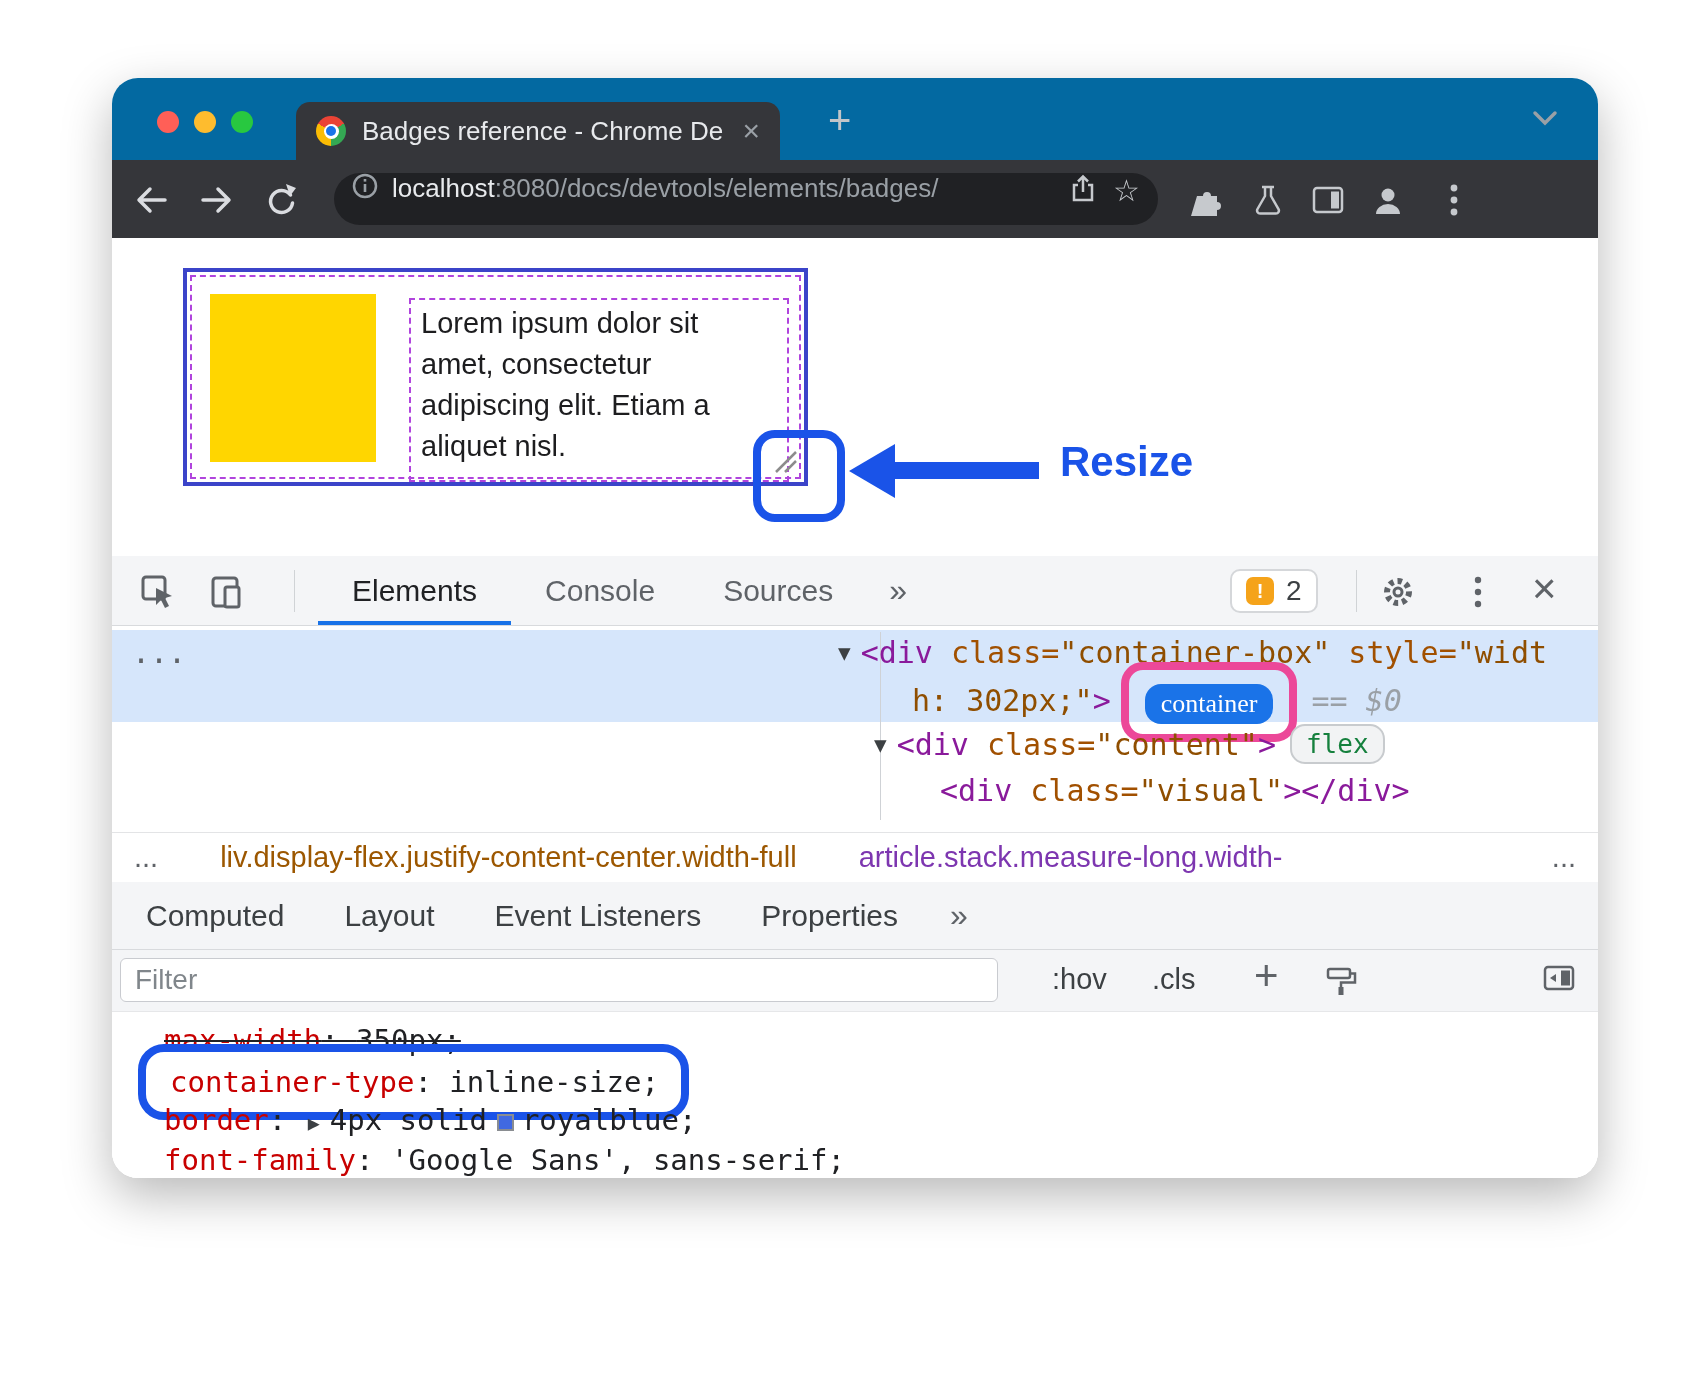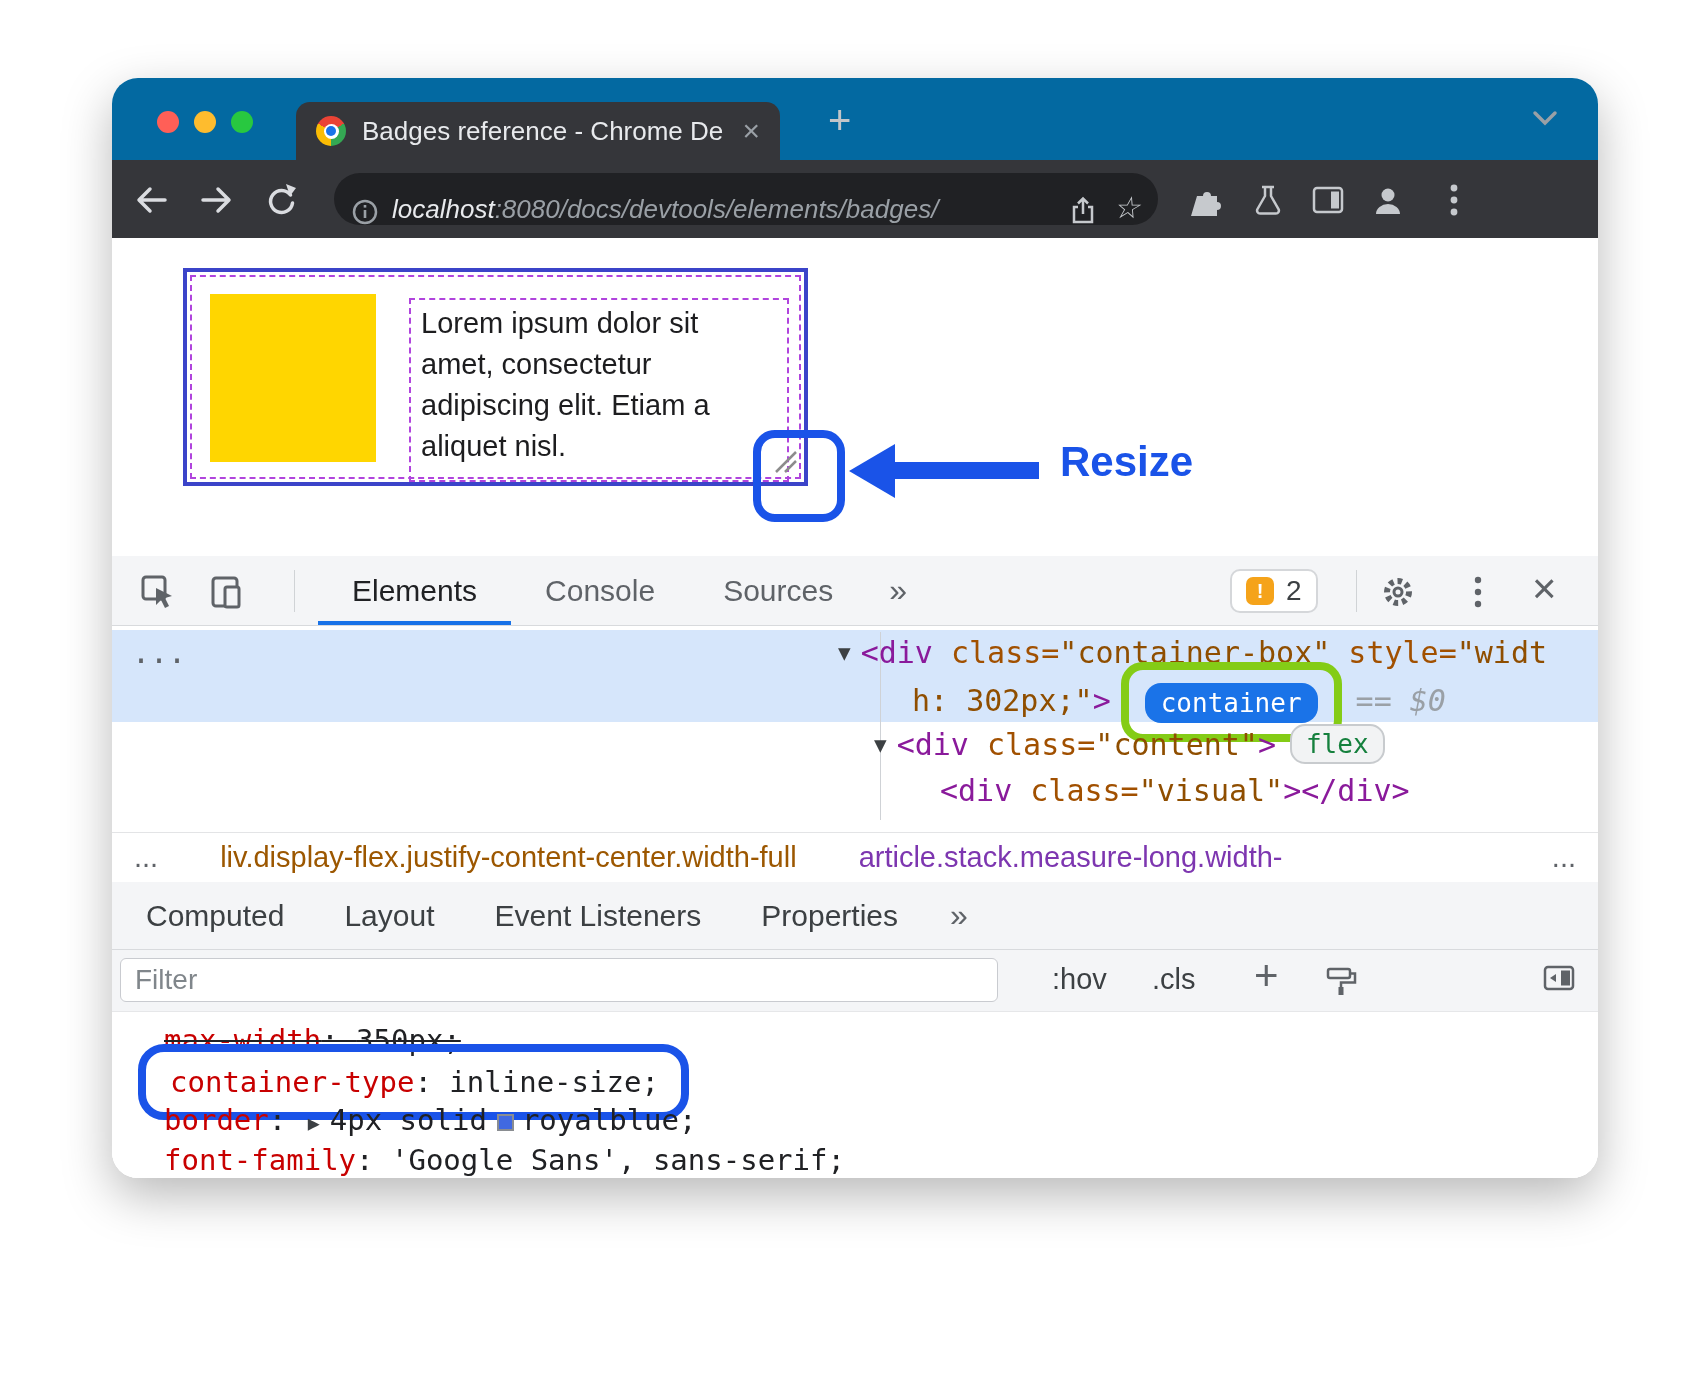--- a/index.html
+++ b/index.html
@@ -24,21 +24,21 @@
   .chrome-logo i b { width:10px; height:10px; background:#1a73e8; border-radius:50%; }
   .tab-title { flex:1; font-size:26px; color:#e8eaed; white-space:nowrap; overflow:hidden; }
   .tab-close { font-size:30px; color:#9aa0a6; margin-left:10px; }
   .new-tab { position:absolute; left:716px; top:20px; font-size:40px; color:#c2c5c9; }
   .strip-chevron { position:absolute; right:40px; top:32px; }
 
   
   .navbar { position:absolute; top:82px; left:0; right:0; height:78px; background:#35363a; }
   .nav-ic { position:absolute; top:20px; width:40px; height:40px; display:flex; align-items:center; justify-content:center; }
   .url-pill { position:absolute; left:222px; top:13px; width:824px; height:52px; border-radius:26px;
-              background:#202124; display:flex; align-items:flex-end; padding:0 18px;font-style:italic; }
+              background:#202124; display:flex; align-items:flex-start; padding:0 18px; }
   .url-host { font-size:26px; color:#e8eaed; margin-left:14px; white-space:nowrap; }
   .url-path { font-size:26px; color:#9aa0a6; white-space:nowrap; overflow:hidden; flex:1; }
   .pill-ic { margin-left:16px; flex:none; display:flex; align-items:center; }
   .star { font-size:30px; color:#c6c9cd; }
 
   
   .content { position:absolute; top:160px; left:0; right:0; height:318px; background:#fff; }
   .demo-box { position:absolute; left:71px; top:30px; width:625px; height:218px; border:4px solid #3b44c9; }
   .demo-overlay { position:absolute; inset:3px; border:2px dashed #b044dd; }
   .yellow-box { position:absolute; left:23px; top:22px; width:166px; height:168px; background:#ffd600; }
@@ -75,22 +75,22 @@
           font-size:30px; line-height:46px; color:#202124; overflow:visible; }
   .hl { position:absolute; left:0; right:0; top:4px; height:92px; background:#d6e6fb; }
   .tree-ellipsis { position:absolute; left:20px; top:4px; color:#5f6368; }
   .guide { position:absolute; left:768px; top:6px; width:1px; height:188px; background:#cfd2d6; }
   .tl { position:absolute; white-space:nowrap; }
   .tl1 { left:726px; top:4px; } .tl2 { left:800px; top:50px; }
   .tl3 { left:762px; top:96px; } .tl4 { left:828px; top:142px; }
   .tw { font-size:21px; color:#3c4043; margin-right:10px; vertical-align:3px; }
   .c-tag { color:#8a1a9b; } .c-attr { color:#a15000; } .c-val { color:#8f4e00; }
   .eq { color:#9aa0a6; font-style:italic; margin-left:12px; }
-  .ring-b { display:inline-block; border:8px solid #84cc16; border-radius:22px; padding:9px 16px;
-            margin:-14px 2px -14px 10px; vertical-align:middle; }
+  .ring-b { display:inline-block; border:8px solid #ec4899; border-radius:22px; padding:9px 16px;
+            margin:-14px 2px -14px 10px; vertical-align:middle;font-family:Liberation Serif, serif; }
   .badge-c { display:inline-block; background:#1a73e8; color:#fff; font-size:26px; line-height:30px;
              padding:5px 16px; border-radius:16px; }
   .badge-f { display:inline-block; border:2px solid #c8cbce; background:#f2f3f4; color:#15803d;
              font-size:26px; line-height:30px; padding:3px 14px; border-radius:15px; margin-left:14px; vertical-align:2px; }
 
   
   .crumbs { height:50px; border-top:1px solid #e3e4e6; display:flex; align-items:center;
             font-size:29px; padding:0 22px; gap:62px; background:#fff; }
   .crumb-dots { color:#5f6368; }
   .crumb-1 { color:#9c5700; white-space:nowrap; }

